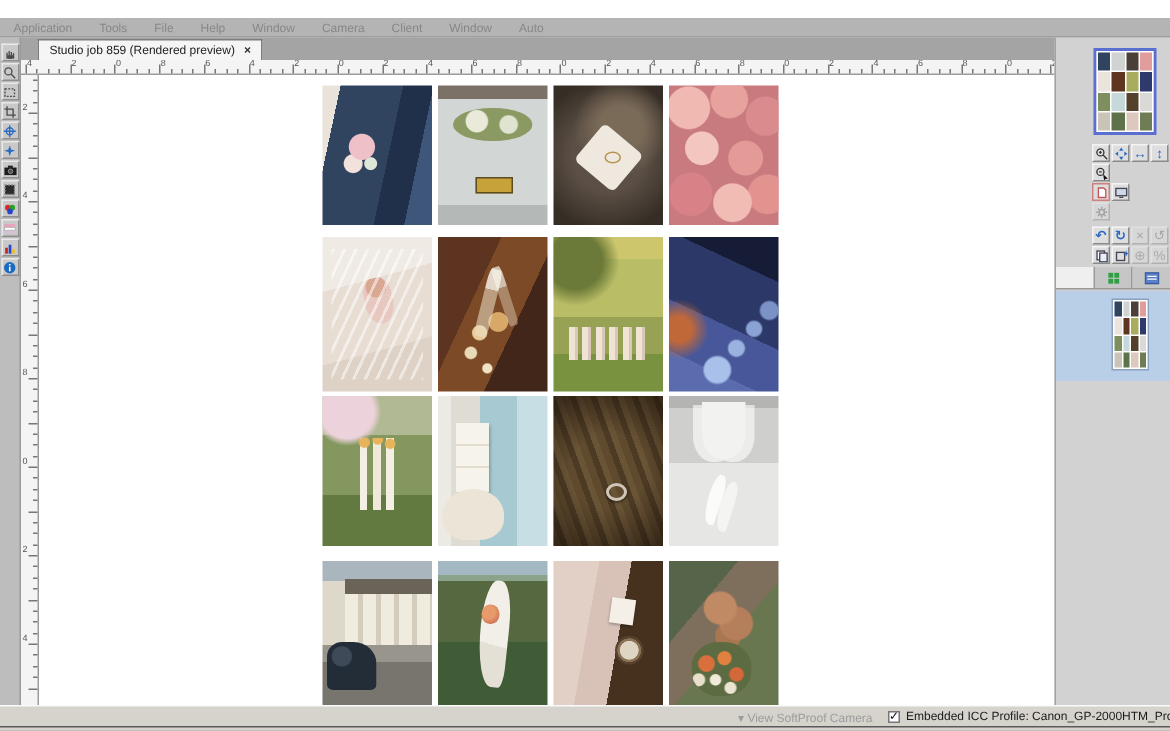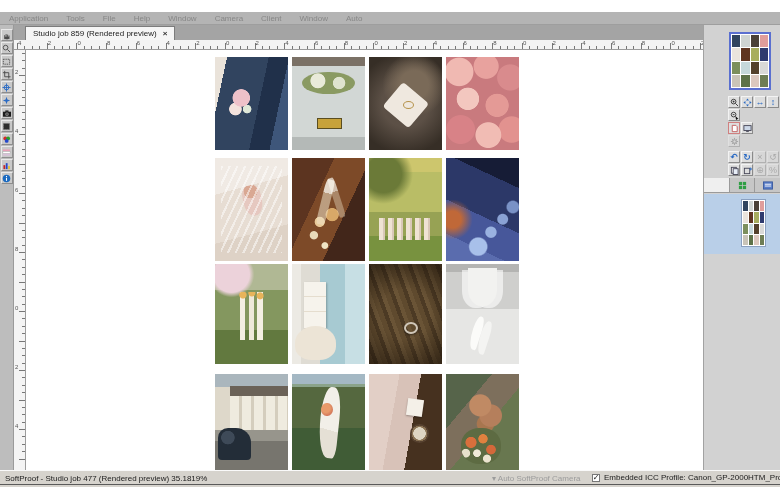--- a/index.html
+++ b/index.html
@@ -628,24 +628,23 @@
             <div style="background: rgb(201, 196, 184);"></div>
             <div style="background: rgb(94, 114, 73);"></div>
             <div style="background: rgb(220, 200, 191);"></div>
             <div style="background: rgb(110, 125, 85);"></div>
           </div>
       </div>
     </div>
   </div>
 
   <div class="statusbar">
-    <span class="sb-left">SoftProof - Studio job 477 (Rendered preview) 35.1819%</span>
     <span class="sb-cam">
       <span>▾</span>
-      <span>Auto SoftProof Camera</span>
+      <span>View SoftProof Camera</span>
     </span>
     <span class="sb-icc">
       <span class="chk">✓</span>
       <span>Embedded ICC Profile: Canon_GP-2000HTM_ProLuster_RGB_Photo.ic</span>
     </span>
   </div>
 
 </div>
 
 </body></html>

